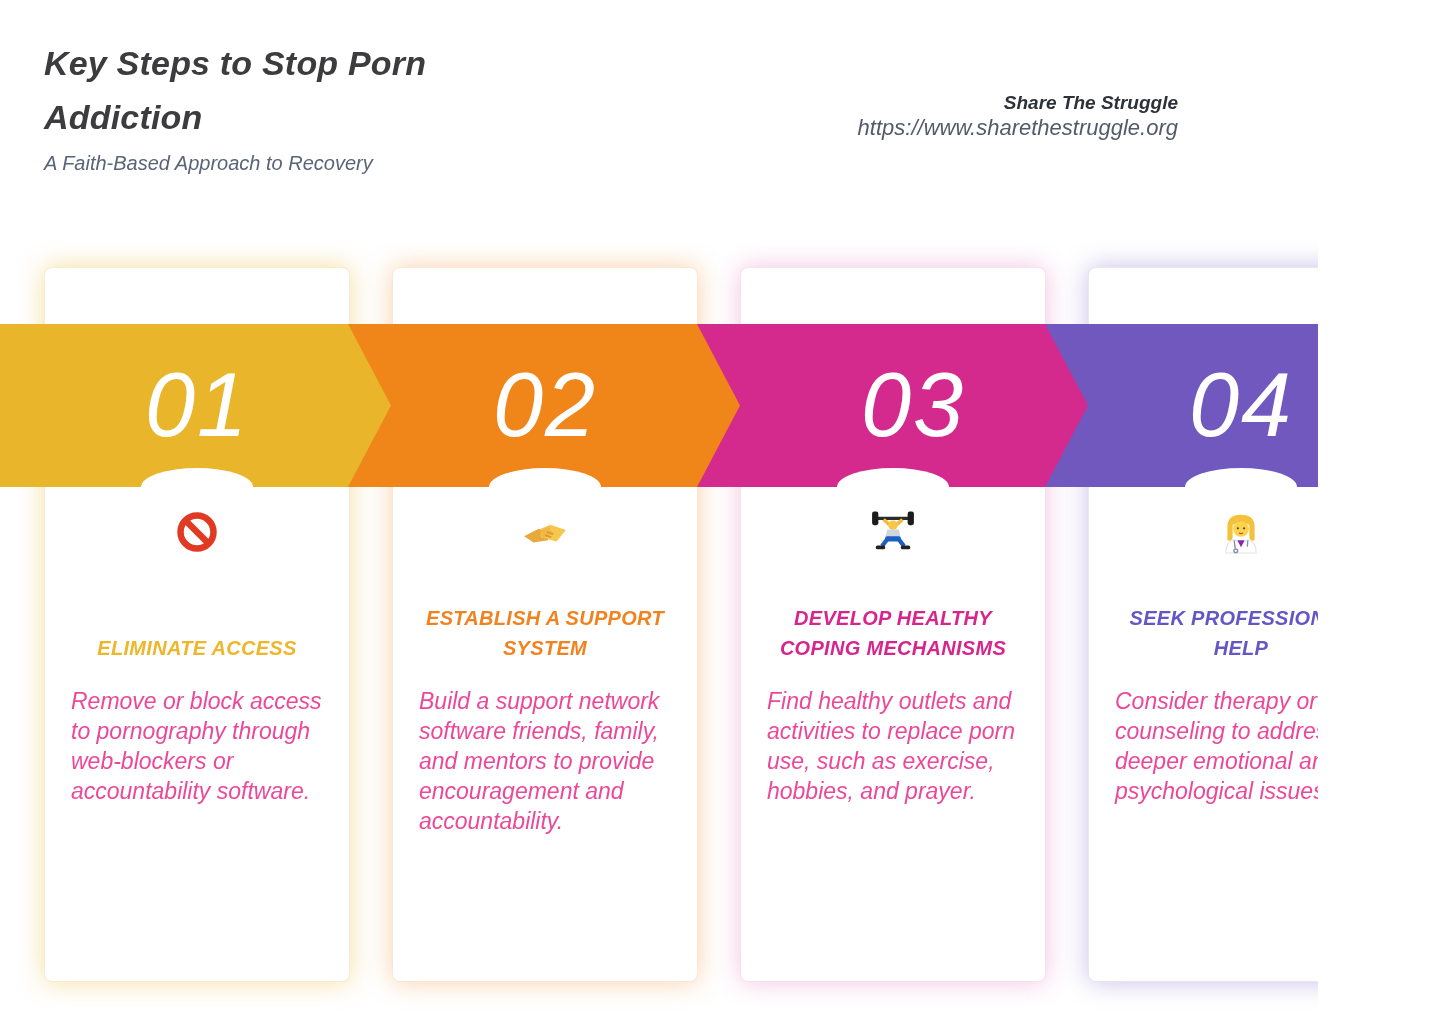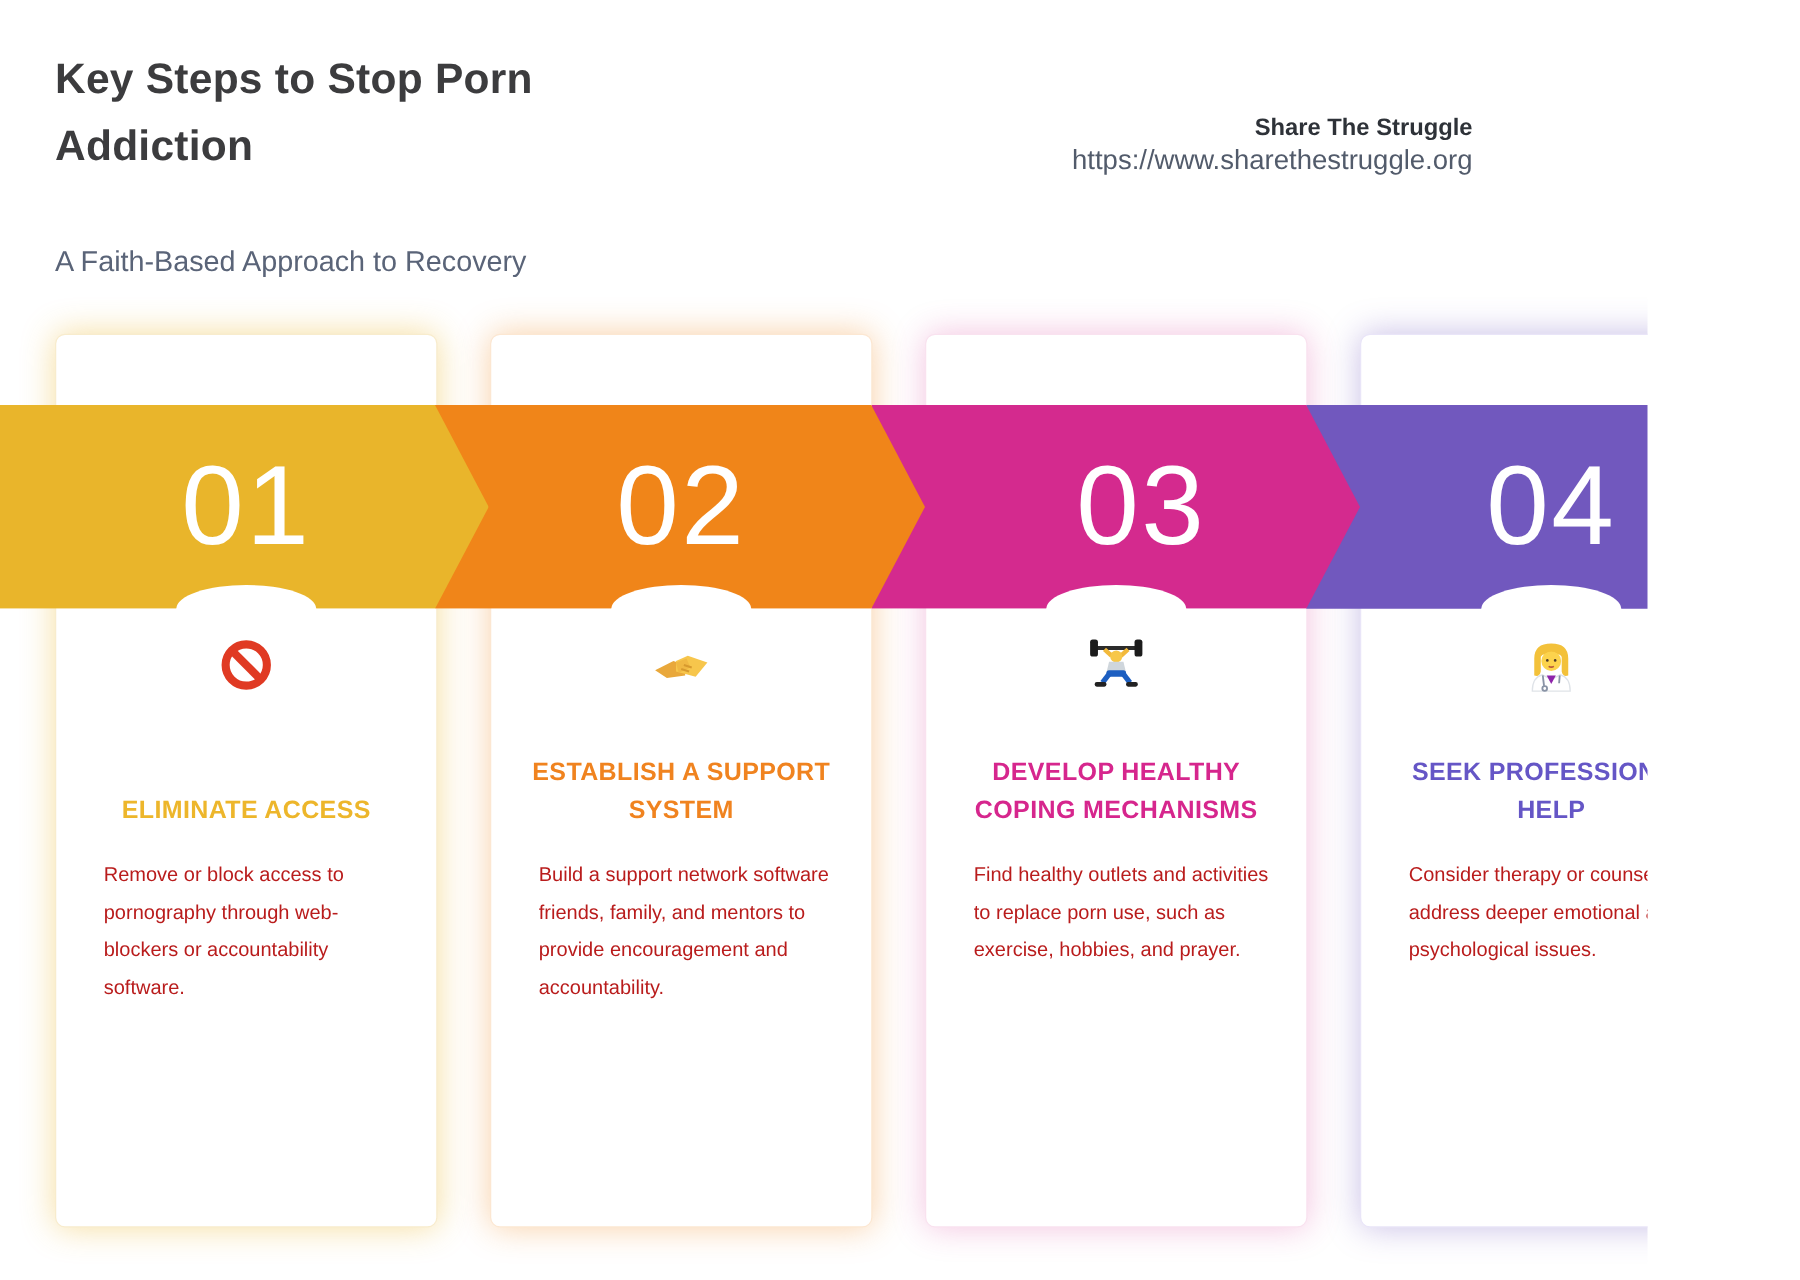--- a/index.html
+++ b/index.html
@@ -4,40 +4,40 @@
 <style>
   * { margin: 0; padding: 0; box-sizing: border-box; }
   html, body { background: #ffffff; }
   body { font-family: "Liberation Sans", sans-serif; }
   .page {
     position: relative;
     width: 1318px;
     height: 1024px;
     background: #ffffff;
     overflow: hidden;
+    font-style: italic;
   }
 
   
   .title {
     position: absolute;
     left: 44px; top: 36px;
     width: 470px;
     font-size: 34px;
     line-height: 54px;
     font-weight: 700;
     color: #3c3c3e;
     letter-spacing: 0.2px;
   }
   .subtitle {
     position: absolute;
     left: 44px; top: 152px;
-    font-size: 23px;
+    font-size: 20px;
     color: #5a6478;
     font-weight: 400;
-    margin-top: 44px;
   }
   .brand-text {
     position: absolute;
     right: 140px; top: 90px;
     text-align: right;
   }
   .brand-name {
     font-size: 19px;
     font-weight: 700;
     color: #2e3238;
@@ -90,24 +90,23 @@
     letter-spacing: 0.3px;
   }
   .step-1 .step-title { color: #edb62b; }
   .step-2 .step-title { color: #f0831f; }
   .step-3 .step-title { color: #d6268d; }
   .step-4 .step-title { color: #6556c6; margin-top: 19px; }
   .card .step-desc {
     position: absolute;
     left: 26px; right: 20px;
     top: 418px;
-    font-size: 16px;
+    font-size: 23px;
     line-height: 30px;
-    color: #b91c1c;
-    margin-left: 12px;
+    color: #ec4899;
   }
 
   
   .banner-seg {
     position: absolute;
     top: 324px;
     height: 163px;
   }
   .seg-1 { left: 0;      width: 391px; z-index: 8; background: #e9b52b;
            clip-path: polygon(0 0, 348px 0, 100% 50%, 348px 100%, 0 100%); }

